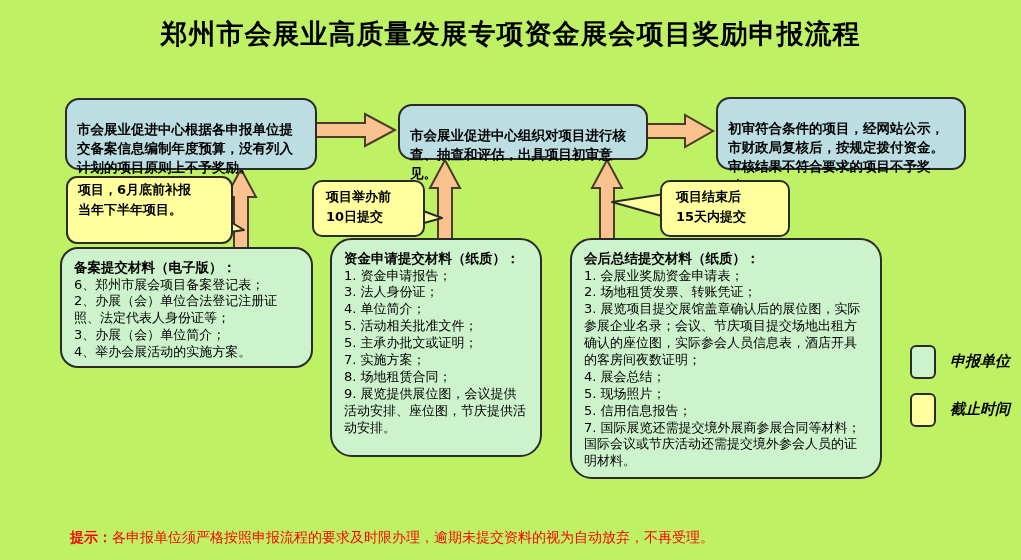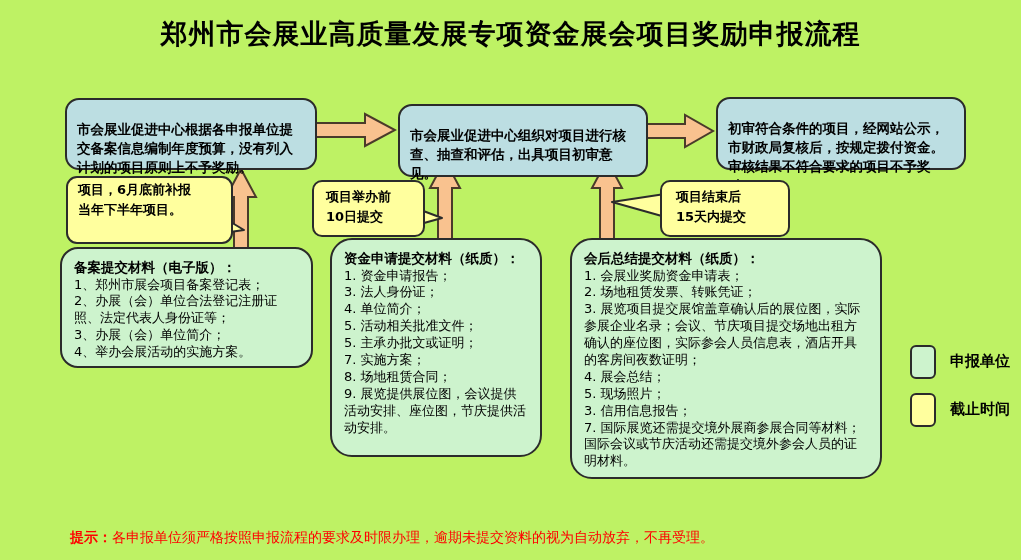--- a/index.html
+++ b/index.html
@@ -11,21 +11,21 @@
   .title{
     position:absolute;top:16px;left:0;width:1021px;text-align:center;
     font-size:27px;font-weight:bold;letter-spacing:1px;
   }
   .pbox{
     position:absolute;box-sizing:border-box;background:#bcdee2;
     border:2px solid #2b2b2b;border-radius:14px;padding:20px 10px;
     font-size:13.5px;font-weight:bold;line-height:1.42;text-align:left;
   }
   #pbox1{left:65px;top:98px;width:252px;height:72px;}
-  #pbox2{left:398px;top:104px;width:250px;height:73px;}
+  #pbox2{left:398px;top:104px;width:250px;height:56px;}
   #pbox3{left:716px;top:97px;width:250px;height:73px;}
   .arrow{position:absolute;}
   .callout{position:absolute;}
   .callout svg{position:absolute;left:0;top:0;}
   .callout .ctext{
     position:absolute;font-size:13px;font-weight:bold;line-height:1.5;white-space:nowrap;
   }
   .gbox{
     position:absolute;box-sizing:border-box;background:#cdf3cd;
     border:2px solid #2b2b2b;border-radius:22px;padding:10px 12px;
@@ -34,21 +34,21 @@
   #gbox1{left:60px;top:247px;width:253px;height:121px;border-radius:18px;}
   #gbox2{left:330px;top:238px;width:212px;height:219px;}
   #gbox3{left:570px;top:238px;width:312px;height:241px;}
   .gtitle{font-weight:bold;font-size:13.5px;}
   .swatch{
     position:absolute;width:26px;height:34px;border:2px solid #2b2b2b;
     border-radius:6px;box-sizing:border-box;
   }
   #swatch-green{left:910px;top:345px;background:#cdf3cd;}
   #swatch-yellow{left:910px;top:393px;background:#ffff9e;}
-  .legend-label{position:absolute;font-size:15px;font-weight:bold;}
+  .legend-label{position:absolute;font-size:15px;font-weight:bold;font-style:italic;}
   #legend-label-1{left:950px;top:352px;}
   #legend-label-2{left:950px;top:400px;}
   .tip{position:absolute;left:70px;top:529px;font-size:14px;color:#ff0000;}
   .tip .tip-label{font-weight:bold;font-family:Liberation Serif, serif;}
   .arrow polygon{fill:#f9c28f;stroke:#4a3b2a;stroke-width:2;stroke-linejoin:miter;}
   .callout .bubble-rect{fill:#ffff9e;stroke:#2b2b2b;stroke-width:2;}
   .callout .bubble-tail{fill:#ffff9e;stroke:#2b2b2b;stroke-width:2;stroke-linejoin:round;}
 </style>
 </head>
 <body>
@@ -106,21 +106,21 @@
       <rect class="bubble-rect" x="63" y="3" width="128" height="55" rx="9"></rect>
     </svg>
     <div class="ctext" style="left:78px;top:9px">
       <div>项目结束后</div>
       <div>15天内提交</div>
     </div>
   </div>
 
   <div class="gbox" id="gbox1">
     <div class="gtitle">备案提交材料（电子版）：</div>
-    <div>1、郑州市展会项目备案登记表；</div>
+    <div>6、郑州市展会项目备案登记表；</div>
     <div>2、办展（会）单位合法登记注册证照、法定代表人身份证等；</div>
     <div>3、办展（会）单位简介；</div>
     <div>4、举办会展活动的实施方案。</div>
   </div>
 
   <div class="gbox" id="gbox2">
     <div class="gtitle">资金申请提交材料（纸质）：</div>
     <div>1. 资金申请报告；</div>
     <div>3. 法人身份证；</div>
     <div>4. 单位简介；</div>
@@ -131,21 +131,21 @@
     <div>9. 展览提供展位图，会议提供活动安排、座位图，节庆提供活动安排。</div>
   </div>
 
   <div class="gbox" id="gbox3">
     <div class="gtitle">会后总结提交材料（纸质）：</div>
     <div>1. 会展业奖励资金申请表；</div>
     <div>2. 场地租赁发票、转账凭证；</div>
     <div>3. 展览项目提交展馆盖章确认后的展位图，实际参展企业名录；会议、节庆项目提交场地出租方确认的座位图，实际参会人员信息表，酒店开具的客房间夜数证明；</div>
     <div>4. 展会总结；</div>
     <div>5. 现场照片；</div>
-    <div>3. 信用信息报告；</div>
+    <div>5. 信用信息报告；</div>
     <div>7. 国际展览还需提交境外展商参展合同等材料；国际会议或节庆活动还需提交境外参会人员的证明材料。</div>
   </div>
 
   <div class="swatch" id="swatch-green"></div>
   <div class="legend-label" id="legend-label-1">申报单位</div>
   <div class="swatch" id="swatch-yellow"></div>
   <div class="legend-label" id="legend-label-2">截止时间</div>
 
   <div class="tip">
     <span class="tip-label">提示：</span><span>各申报单位须严格按照申报流程的要求及时限办理，逾期未提交资料的视为自动放弃，不再受理。</span>

